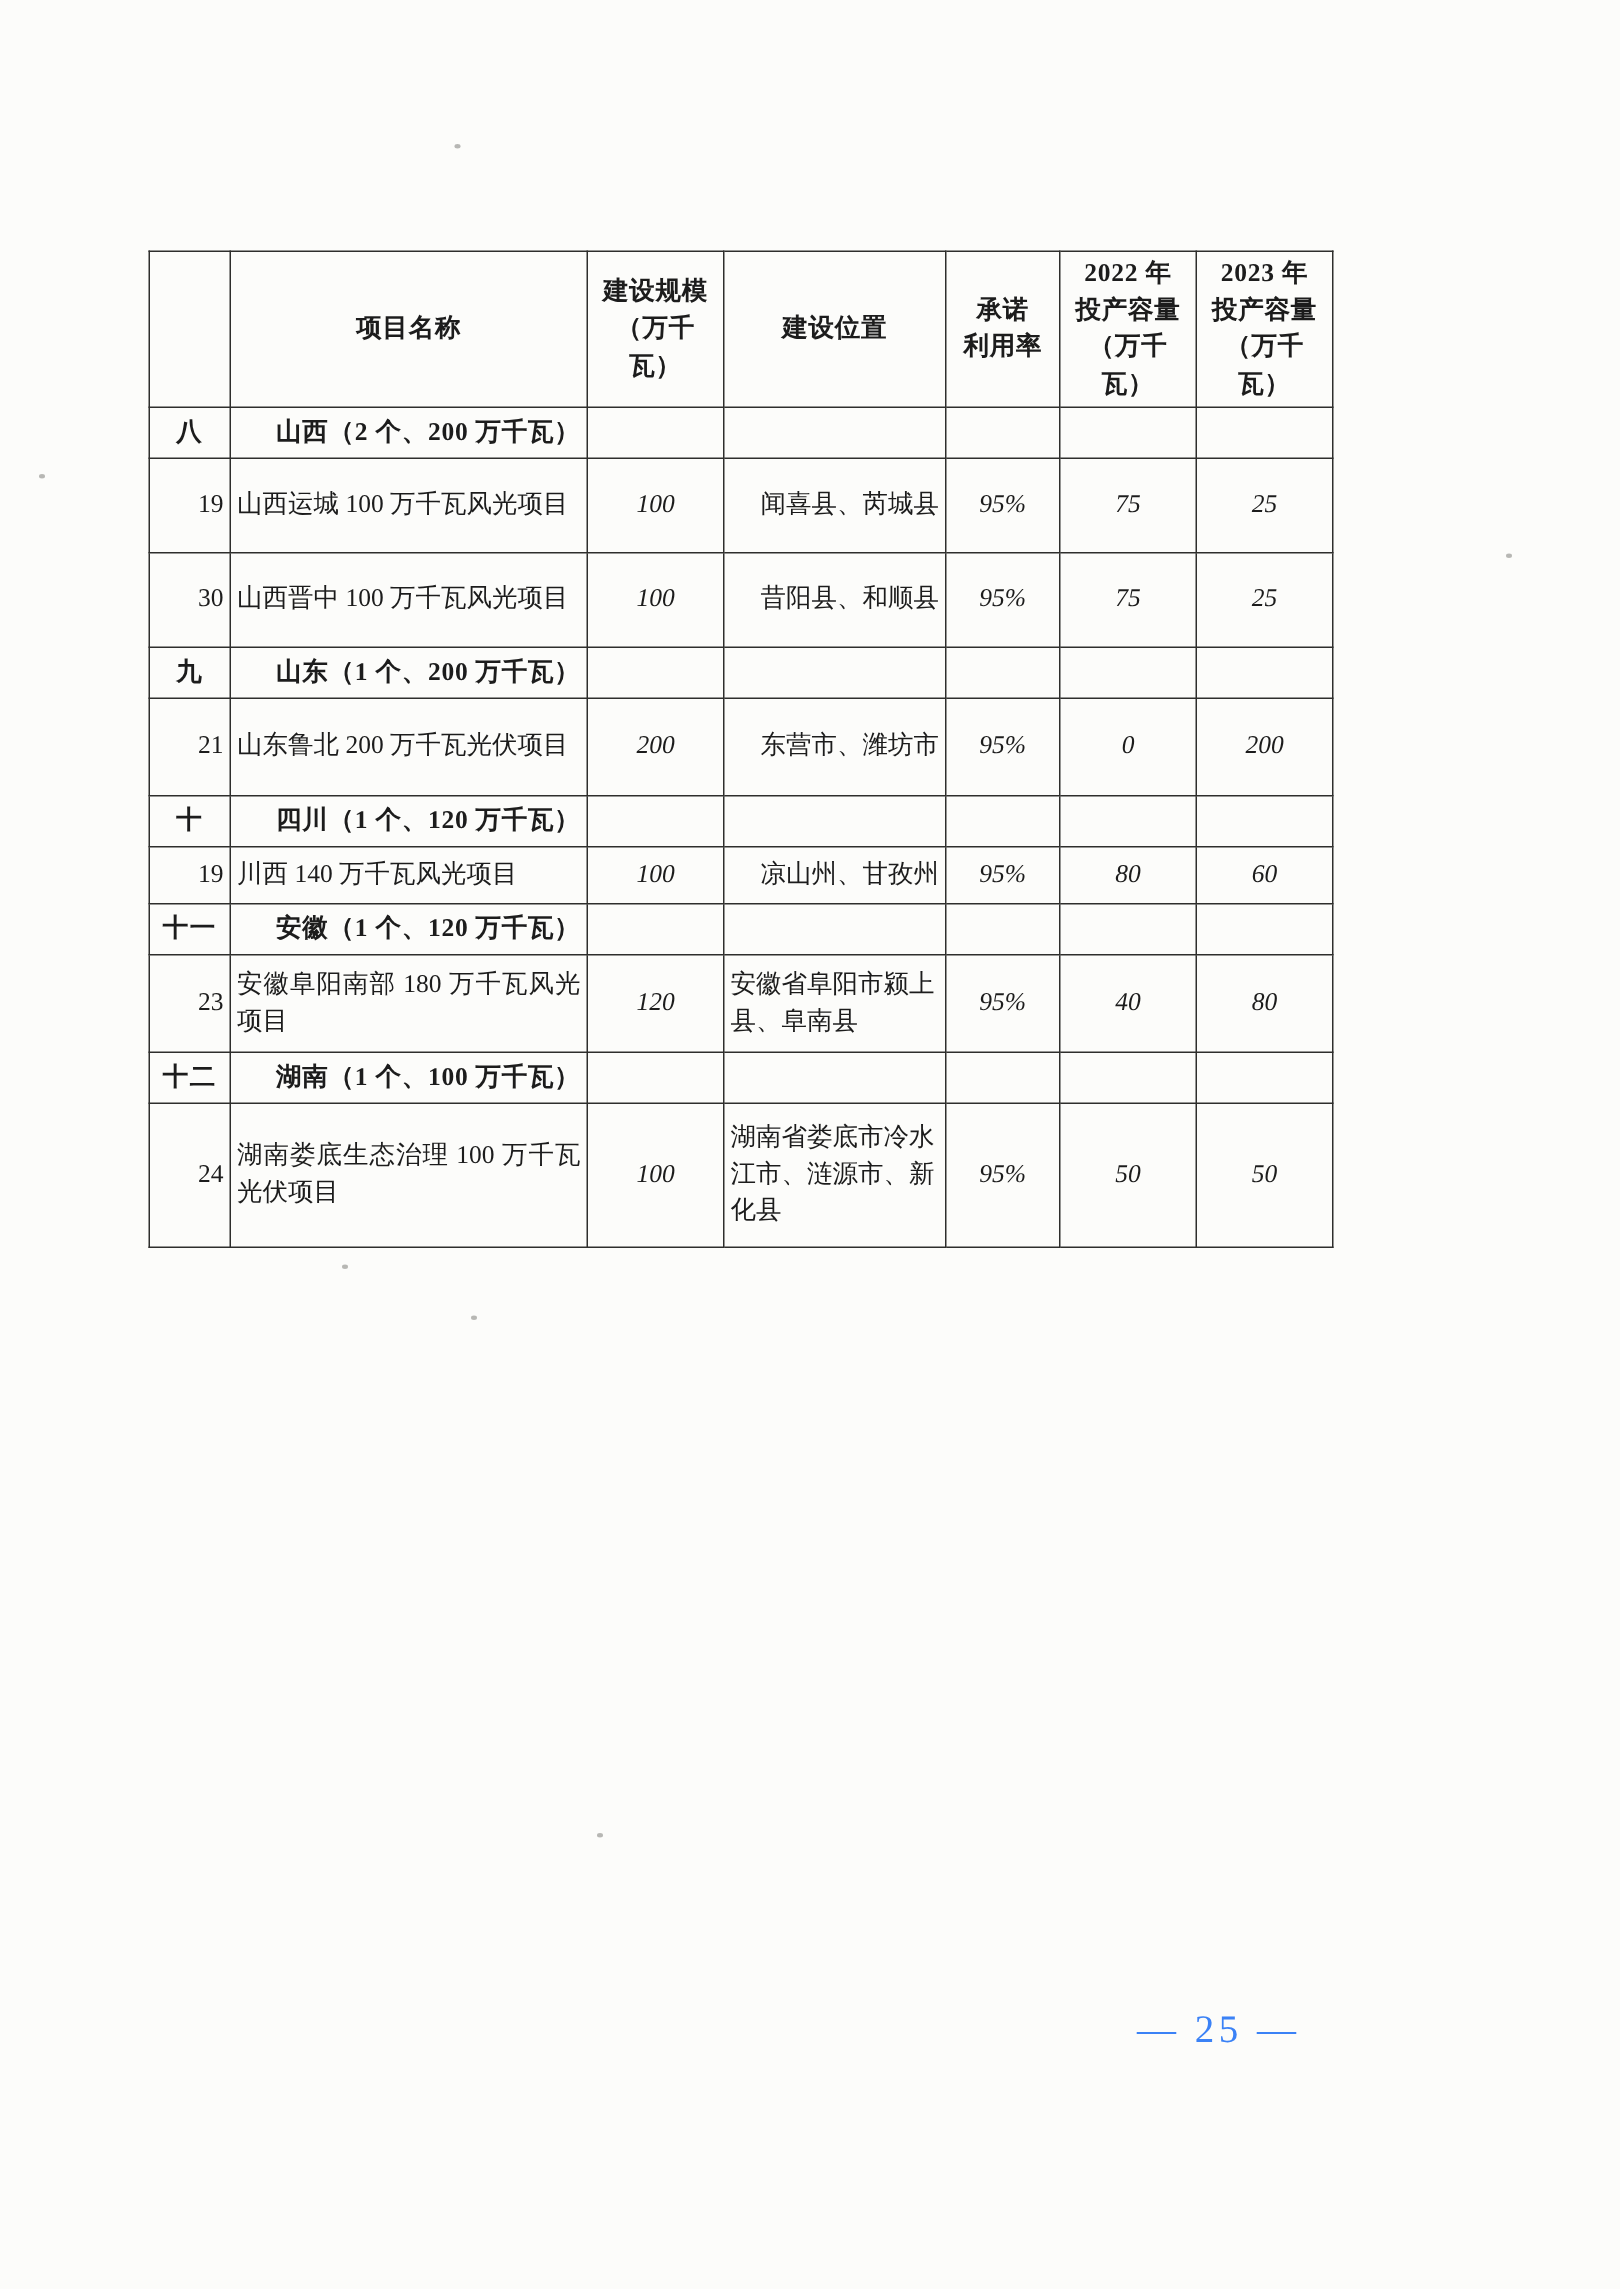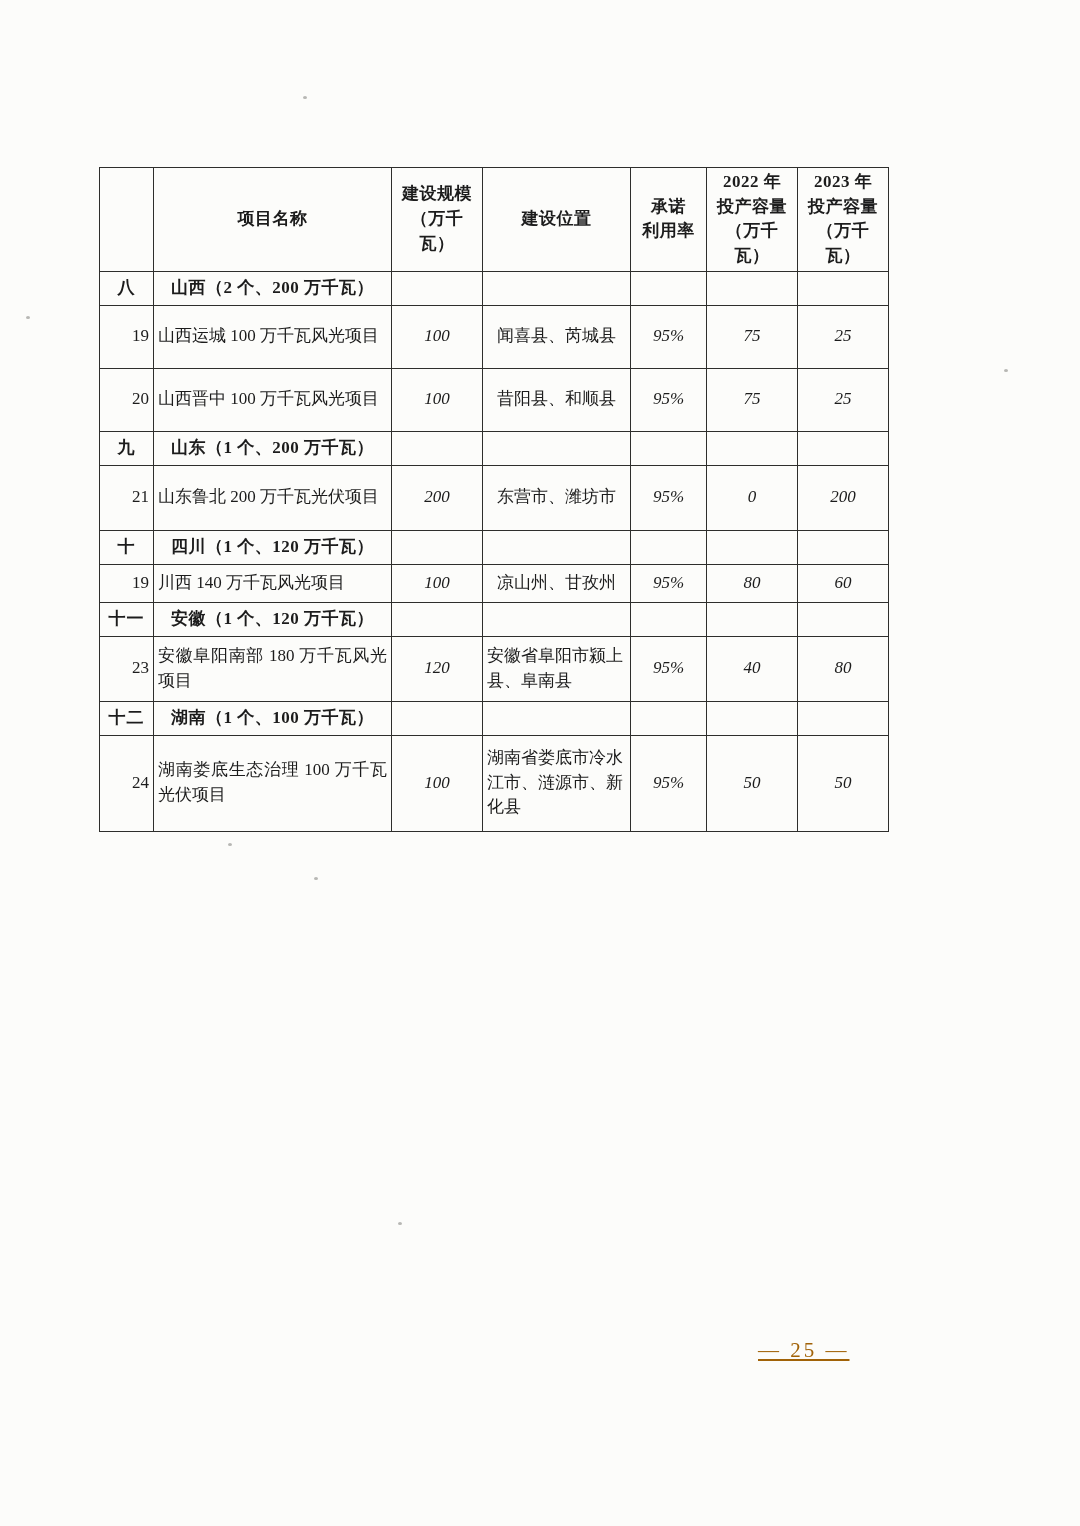--- a/index.html
+++ b/index.html
@@ -39,38 +39,37 @@
     font-size: 17.5px;
     text-align: center;
     white-space: pre-line;
     letter-spacing: 0.5px;
   }
   td.idx { text-align: right; }
   td.sec-idx { text-align: center; font-weight: 700; font-size: 18px; letter-spacing: 1px; }
   td.sec-title {
     font-weight: 700;
     font-size: 18px;
-    text-align: center;
+    text-align: right;
     padding-left: 5px;
     letter-spacing: 0.5px;
     white-space: nowrap;
   }
   td.name { text-align: left; padding: 3px 7px; text-align: justify; }
   td.num { text-align: center; font-style: italic; }
-  td.loc-center { text-align: center; }
+  td.loc-center { text-align: right; }
   td.loc-left { text-align: left; padding: 3px 8px; }
   .footer {
     position: absolute;
     left: 758px;
     top: 1338px;
-    font-size: 21px;
+    font-size: 26px;
     letter-spacing: 3px;
-    color: #a16207;
+    color: #3b82f6;
     white-space: nowrap;
-    text-decoration: underline;
   }
   .speck {
     position: absolute;
     background: #9a9a96;
     border-radius: 50%;
     width: 4px;
     height: 3px;
     opacity: 0.7;
   }
 </style>
@@ -119,21 +118,21 @@
       <tr style="height:63px">
         <td class="idx">19</td>
         <td class="name">山西运城 100 万千瓦风光项目</td>
         <td class="num">100</td>
         <td class="loc-center">闻喜县、芮城县</td>
         <td class="num">95%</td>
         <td class="num">75</td>
         <td class="num">25</td>
       </tr>
       <tr style="height:63px">
-        <td class="idx">20</td>
+        <td class="idx">30</td>
         <td class="name">山西晋中 100 万千瓦风光项目</td>
         <td class="num">100</td>
         <td class="loc-center">昔阳县、和顺县</td>
         <td class="num">95%</td>
         <td class="num">75</td>
         <td class="num">25</td>
       </tr>
       <tr style="height:34px" class="section">
         <td class="sec-idx">九</td>
         <td class="sec-title">山东（1 个、200 万千瓦）</td>

